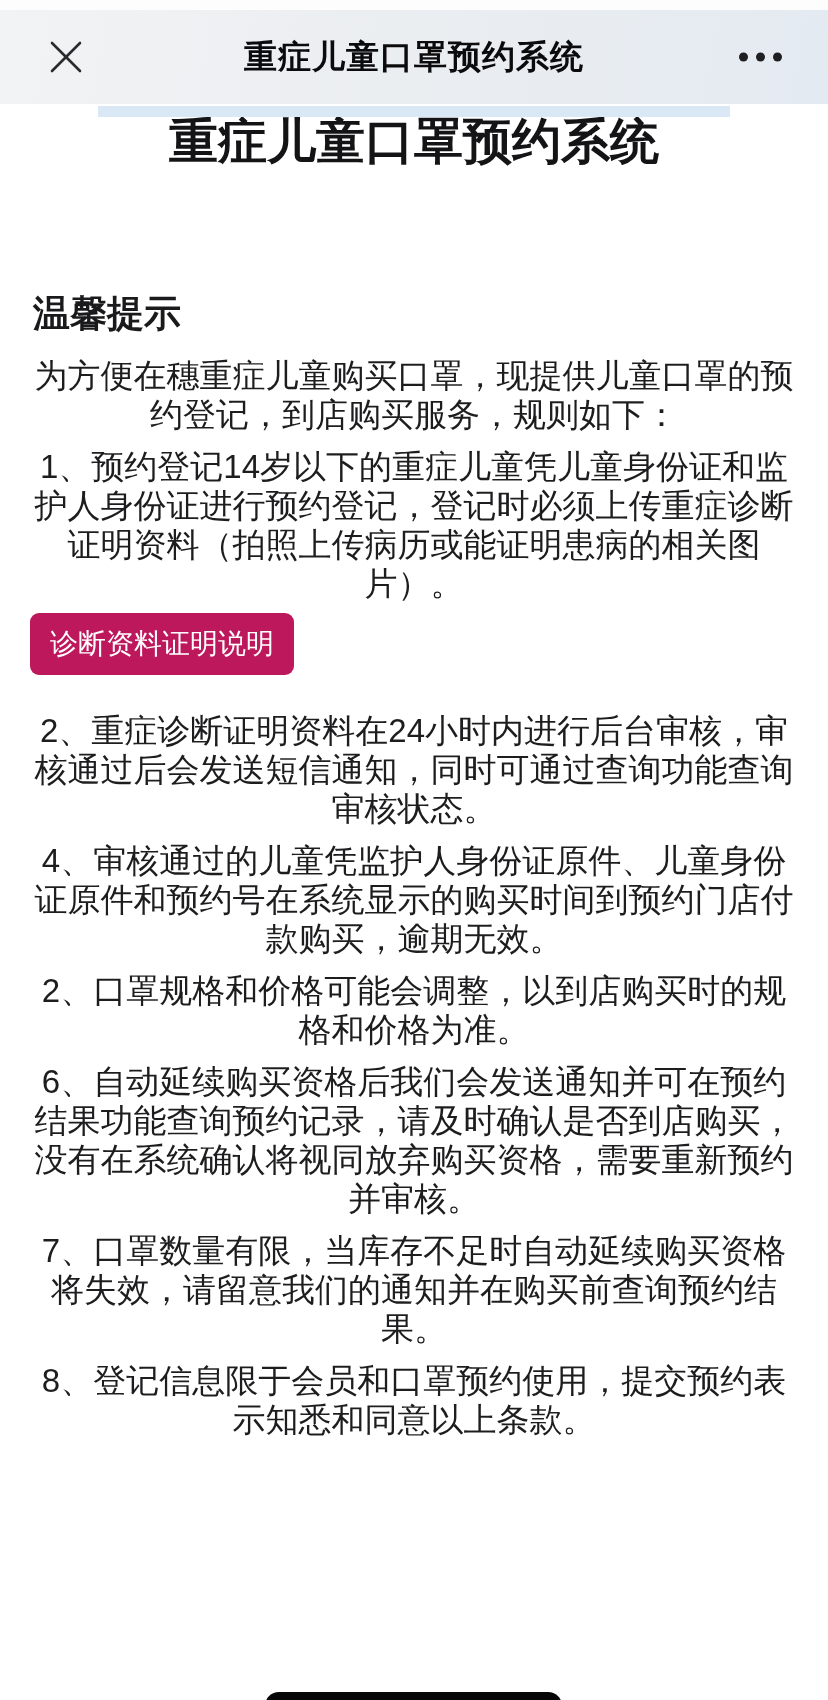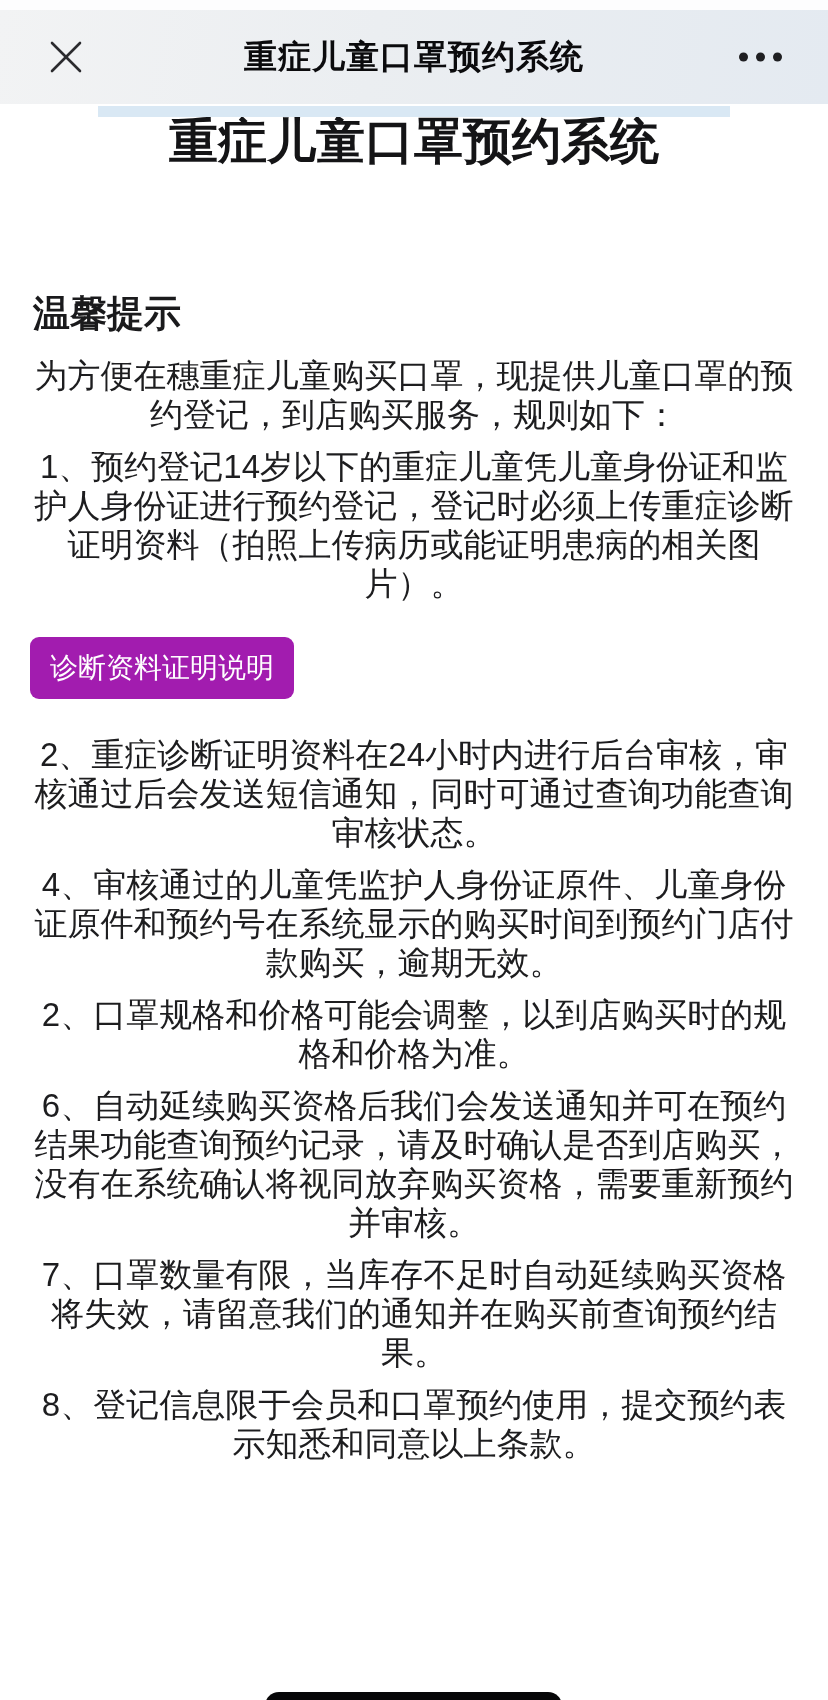--- a/index.html
+++ b/index.html
@@ -51,26 +51,25 @@
     font-size:33px;line-height:39px;font-weight:500;
     color:#1d1d1f;text-align:center;word-break:break-all;
   }
   .para.intro{margin-top:19px;}
   .para.after-buttons{margin-top:36px;}
   
   .btn-row{margin:0;}
   .teal-btn{
     display:inline-block;
     margin-left:-3px; 
-    background:#a21caf;color:#ffffff;
+    background:#be185d;color:#ffffff;
     font-size:28px;line-height:30px;font-weight:400;
     padding:16px 20px;border-radius:9px;border:none;
     font-family:"Liberation Sans","DejaVu Sans",sans-serif;
     cursor:pointer;
-    margin-top:24px;
   }
   .btn-row.first{margin-top:10px;}
   .btn-row.second{margin-top:33px;}
   
   .bottom-bar{
     position:absolute;left:265px;top:1692px;
     width:297px;height:18px;
     background:#070708;border-radius:14px 14px 0 0;
     cursor:pointer;
   }

